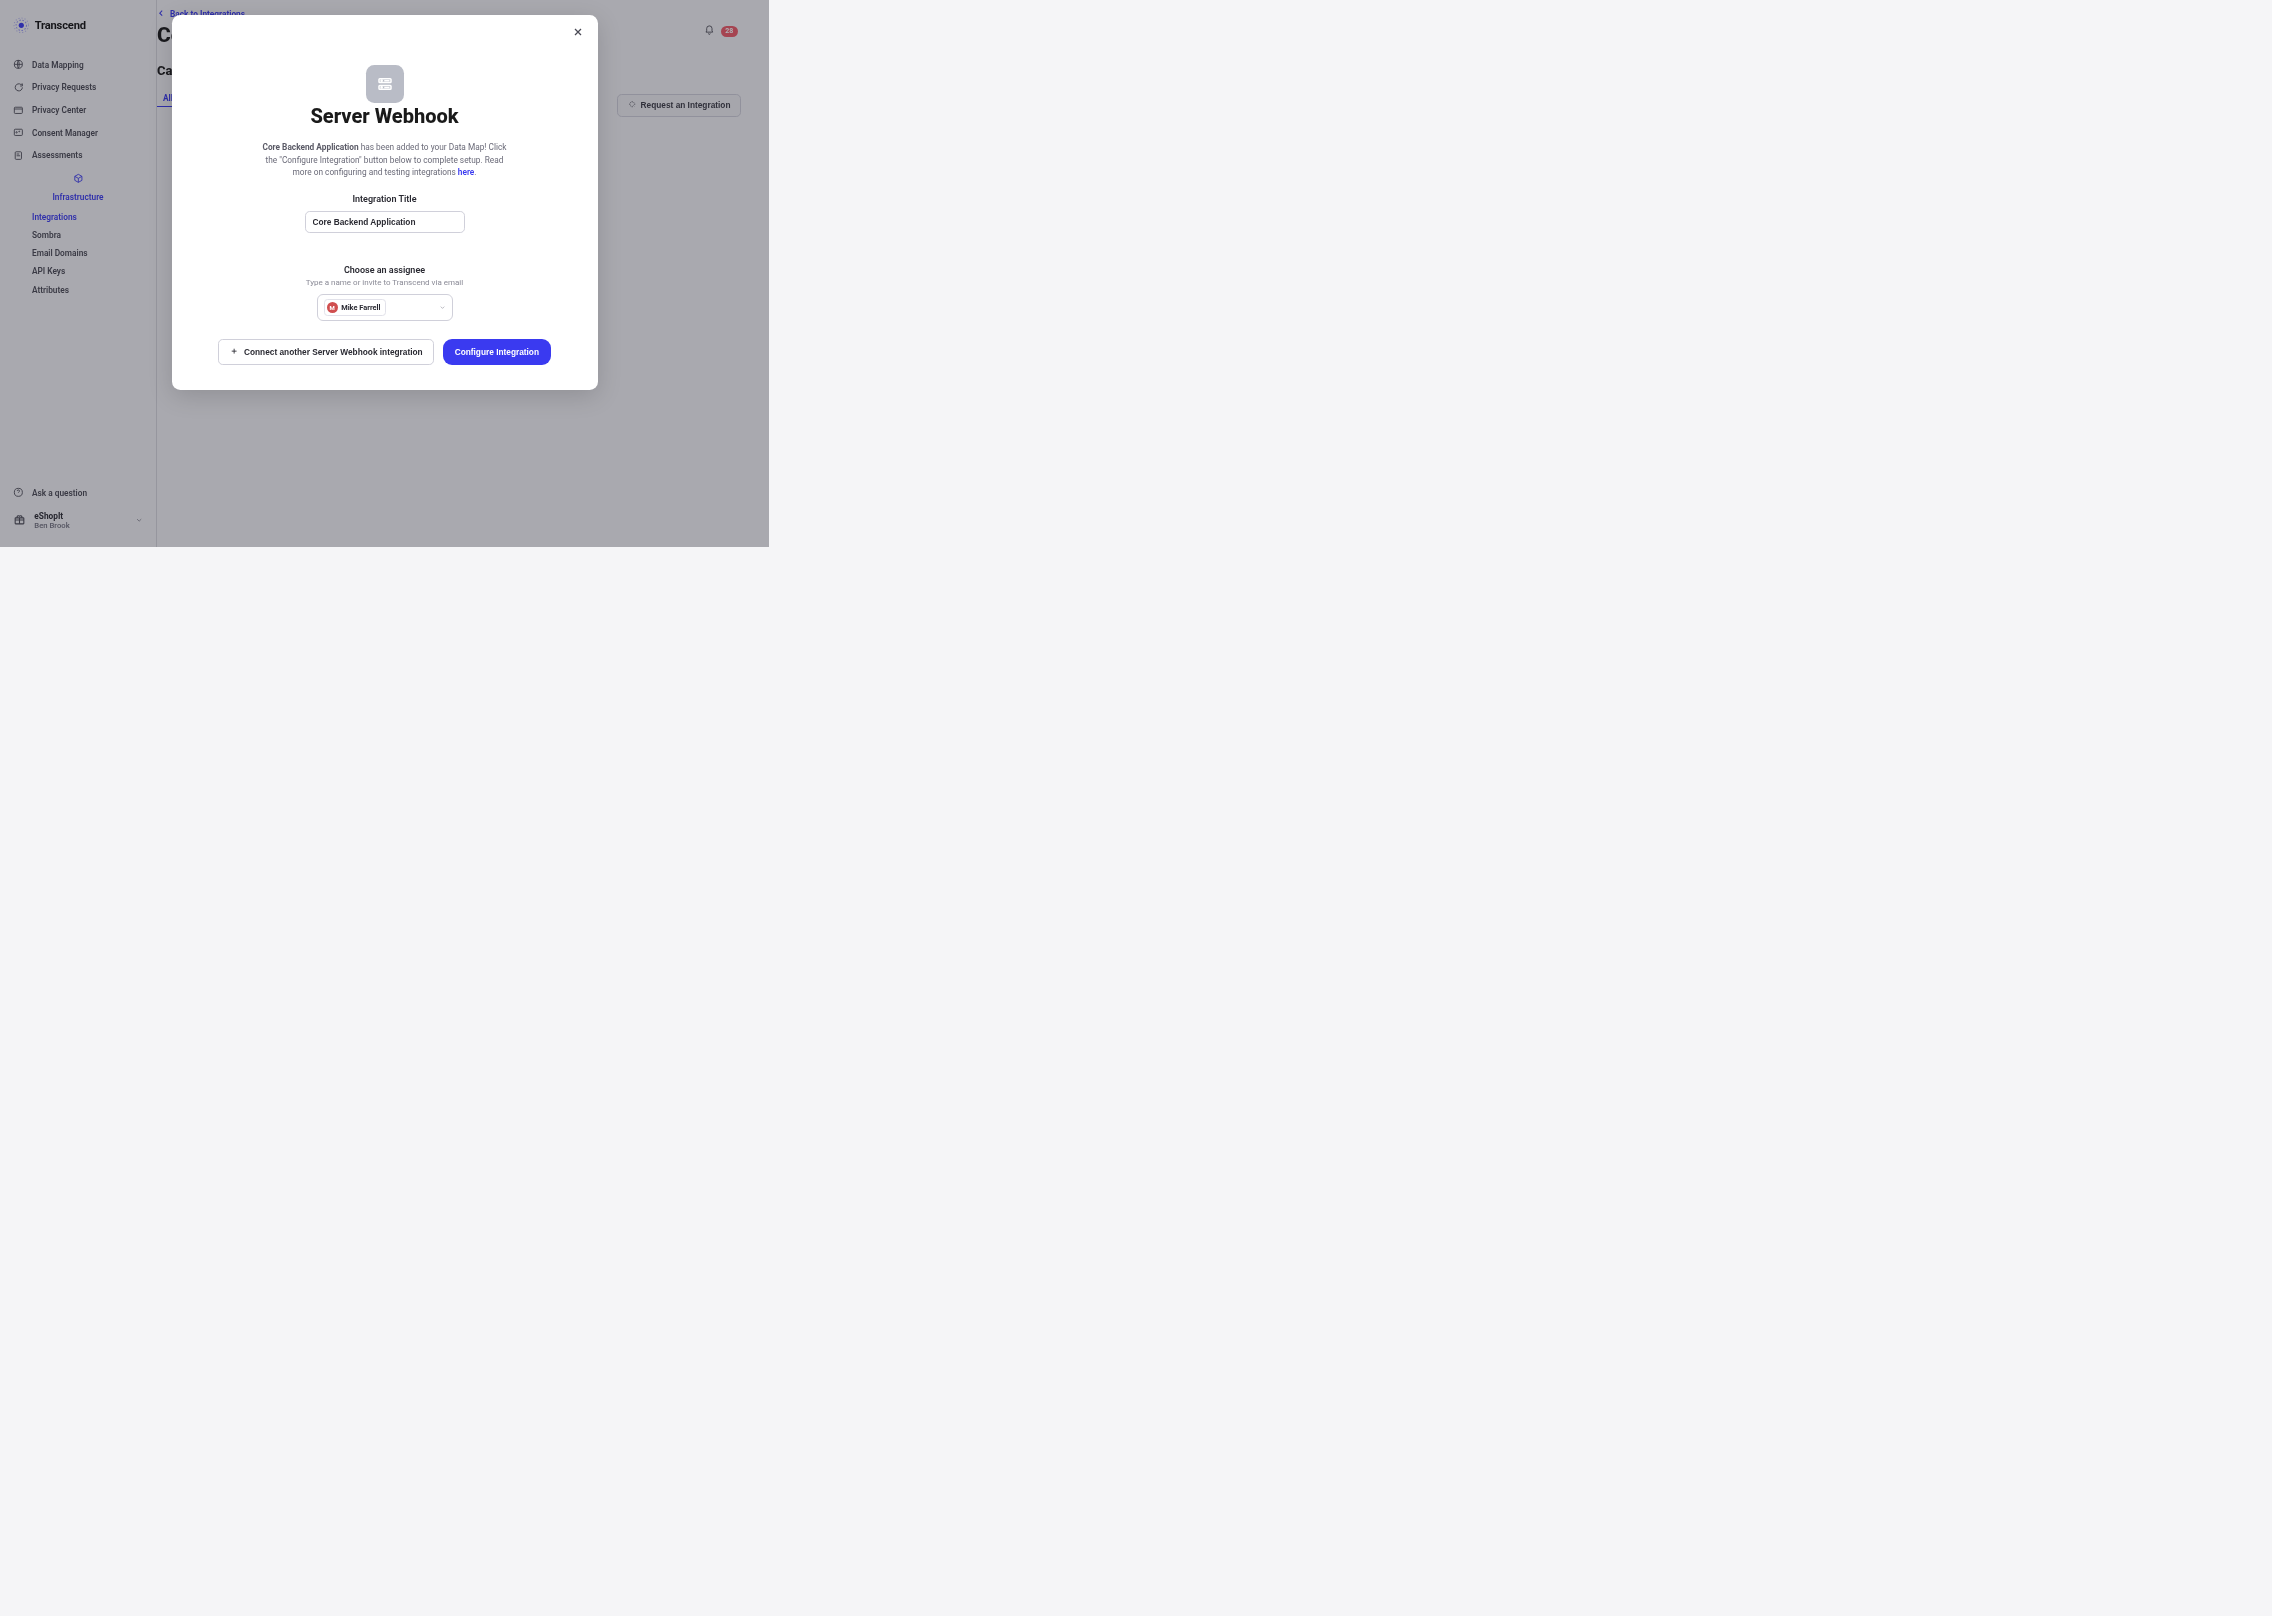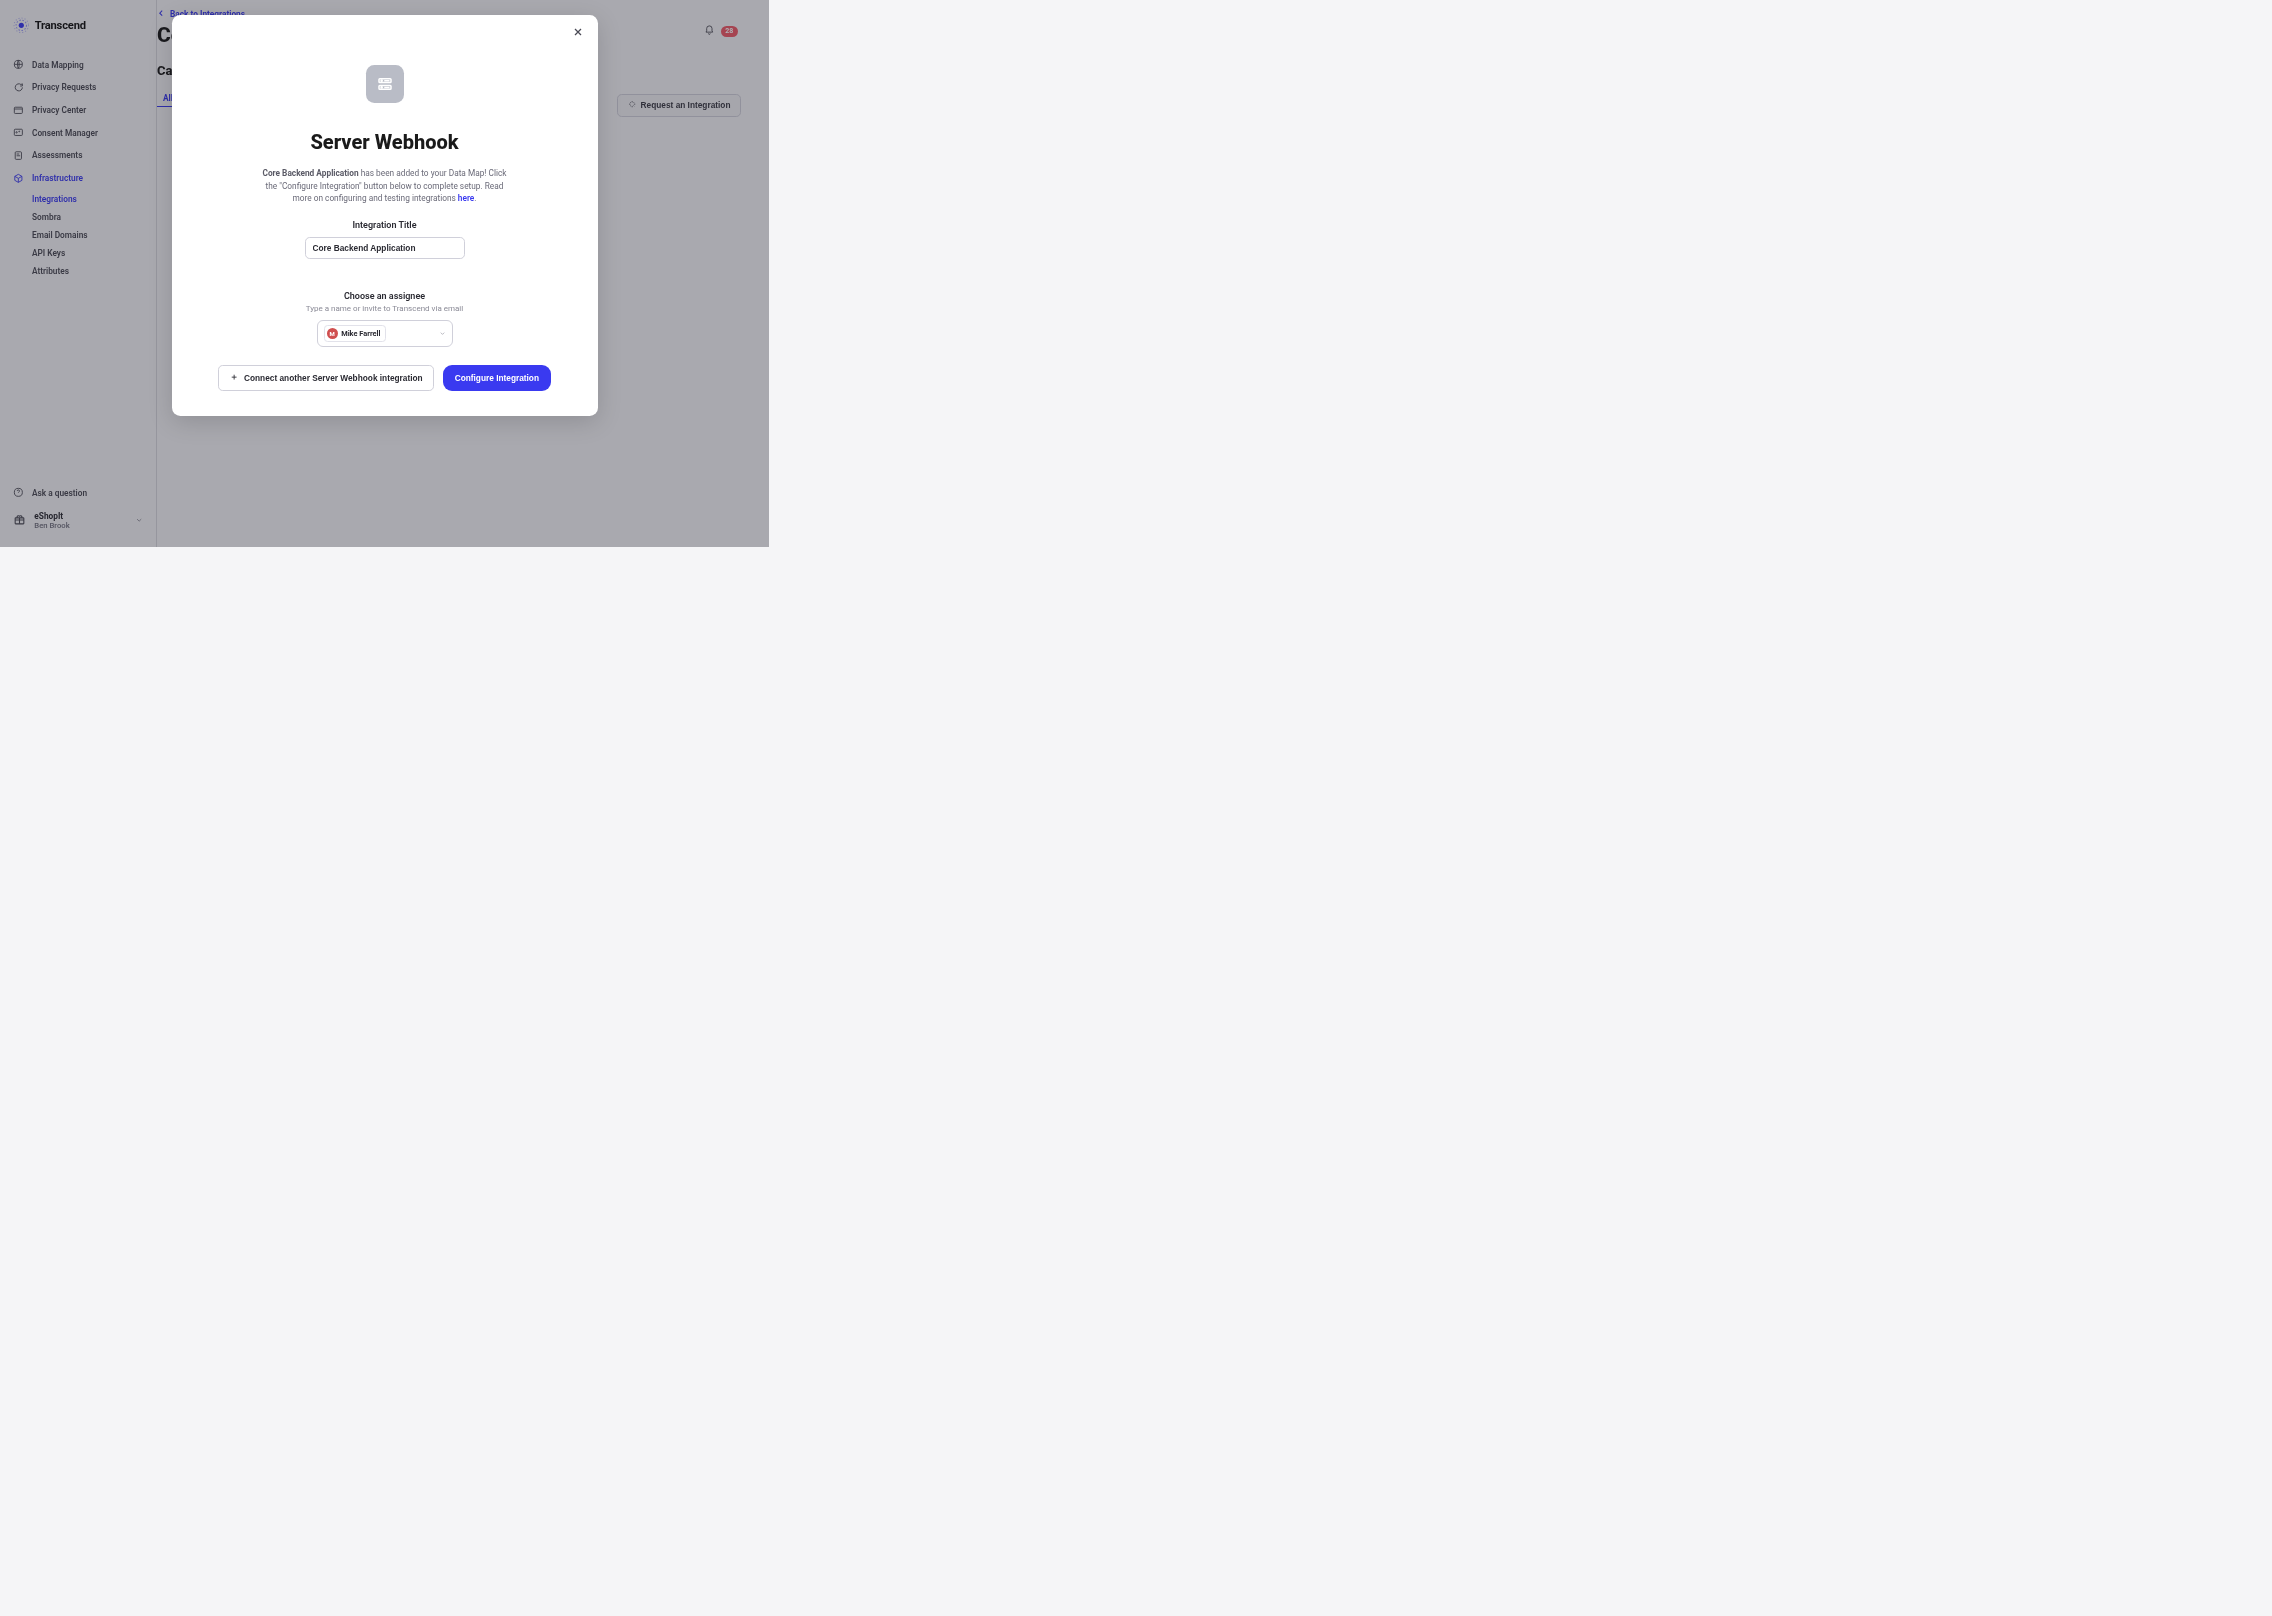--- a/index.html
+++ b/index.html
@@ -46,21 +46,21 @@
     display: flex;
     align-items: center;
     gap: 8.3px;
     padding: 6px 7px;
     border-radius: 4.7px;
     font-size: 8.3px;
     font-weight: 600;
     color: #4a4a55;
     cursor: pointer;
   }
-  .nav-item.active { color: #3a3af0; }
+  .nav-item.active { color: #3a3af0; flex-direction: column; }
   .nav-item .nav-icon { width: 10.7px; height: 10.7px; flex: 0 0 10.7px; display:flex; align-items:center; justify-content:center; }
   .nav-subitem {
     display: block;
     padding: 4.1px 7px 4.1px 26px;
     font-size: 8.3px;
     font-weight: 600;
     color: #4a4a55;
     cursor: pointer;
   }
   .nav-subitem.active { color: #3a3af0; }
@@ -135,21 +135,21 @@
     color: #4a4a55;
   }
   .modal-icon {
     width: 38px; height: 38px; border-radius: 8.3px;
     background: #b9bcc6;
     margin: 39px auto 0 auto;
     display:flex; align-items:center; justify-content:center;
   }
   .modal-title {
     text-align: center; font-size: 20px; font-weight: 800;
-    margin-top: 27px;
+    margin-top: 1px;
   }
   .modal-desc {
     text-align: center; color: #6a6a78; font-size: 8.3px;
     max-width: 249px; margin: 13px auto 0 auto; line-height: 1.5;
   }
   .modal-desc .bold { font-weight: 700; color: #5a5a66; }
   .modal-desc a { color: #3a3af0; text-decoration: none; font-weight: 600; cursor: pointer; }
 
   .field-label { text-align:center; font-size: 9px; font-weight: 600; color:#2a2a32; margin-top: 15.4px; }
   .field-sub   { text-align:center; font-size: 8px; color:#8a8a96; margin-top: 2.4px; }

